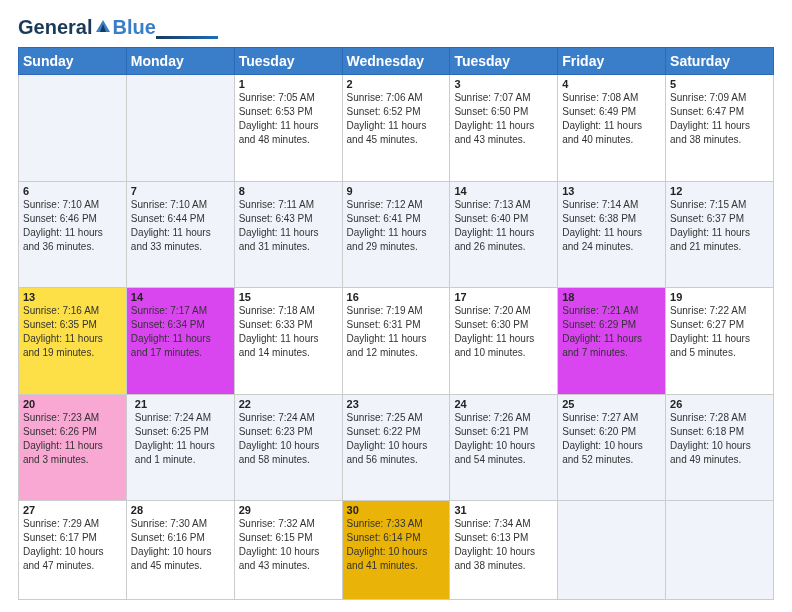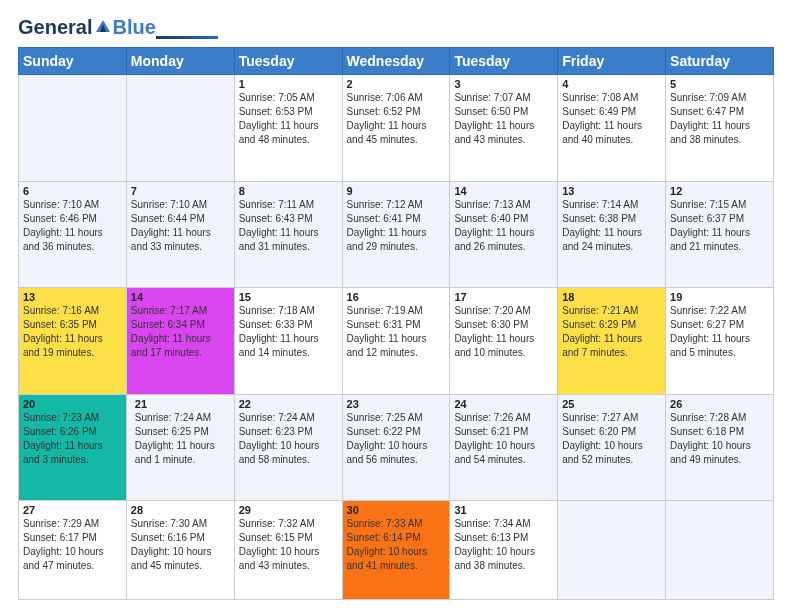--- a/index.html
+++ b/index.html
@@ -202,31 +202,31 @@
             <div class="day-info">Sunrise: 7:18 AM<br>Sunset: 6:33 PM<br>Daylight: 11 hours and 14 minutes.</div>
           </td>
           <td style="background: rgb(255, 255, 255);">
             <span class="day-num">16</span>
             <div class="day-info">Sunrise: 7:19 AM<br>Sunset: 6:31 PM<br>Daylight: 11 hours and 12 minutes.</div>
           </td>
           <td style="background: rgb(255, 255, 255);">
             <span class="day-num">17</span>
             <div class="day-info">Sunrise: 7:20 AM<br>Sunset: 6:30 PM<br>Daylight: 11 hours and 10 minutes.</div>
           </td>
-          <td style="background: #fde047;">
+          <td style="background: #d946ef;">
             <span class="day-num">18</span>
             <div class="day-info">Sunrise: 7:21 AM<br>Sunset: 6:29 PM<br>Daylight: 11 hours and 7 minutes.</div>
           </td>
           <td style="background: rgb(255, 255, 255);">
             <span class="day-num">19</span>
             <div class="day-info">Sunrise: 7:22 AM<br>Sunset: 6:27 PM<br>Daylight: 11 hours and 5 minutes.</div>
           </td>
         </tr>
         <tr style="height: 82px;">
-          <td style="background: #14b8a6; margin-top: 36px;">
+          <td style="background: #f9a8d4; margin-top: 36px;">
             <span class="day-num">20</span>
             <div class="day-info">Sunrise: 7:23 AM<br>Sunset: 6:26 PM<br>Daylight: 11 hours and 3 minutes.</div>
           </td>
           <td style="background: rgb(240, 244, 250); padding-left: 8px;">
             <span class="day-num">21</span>
             <div class="day-info">Sunrise: 7:24 AM<br>Sunset: 6:25 PM<br>Daylight: 11 hours and 1 minute.</div>
           </td>
           <td style="background: rgb(240, 244, 250);">
             <span class="day-num">22</span>
             <div class="day-info">Sunrise: 7:24 AM<br>Sunset: 6:23 PM<br>Daylight: 10 hours and 58 minutes.</div>
@@ -254,21 +254,21 @@
             <div class="day-info">Sunrise: 7:29 AM<br>Sunset: 6:17 PM<br>Daylight: 10 hours and 47 minutes.</div>
           </td>
           <td style="background: rgb(255, 255, 255);">
             <span class="day-num">28</span>
             <div class="day-info">Sunrise: 7:30 AM<br>Sunset: 6:16 PM<br>Daylight: 10 hours and 45 minutes.</div>
           </td>
           <td style="background: rgb(255, 255, 255);">
             <span class="day-num">29</span>
             <div class="day-info">Sunrise: 7:32 AM<br>Sunset: 6:15 PM<br>Daylight: 10 hours and 43 minutes.</div>
           </td>
-          <td style="background: #f97316;">
+          <td style="background: #eab308;">
             <span class="day-num">30</span>
             <div class="day-info">Sunrise: 7:33 AM<br>Sunset: 6:14 PM<br>Daylight: 10 hours and 41 minutes.</div>
           </td>
           <td style="background: rgb(255, 255, 255);">
             <span class="day-num">31</span>
             <div class="day-info">Sunrise: 7:34 AM<br>Sunset: 6:13 PM<br>Daylight: 10 hours and 38 minutes.</div>
           </td>
           <td class="empty" style="background: rgb(240, 244, 250);"></td>
           <td class="empty" style="background: rgb(240, 244, 250);"></td>
         </tr>

